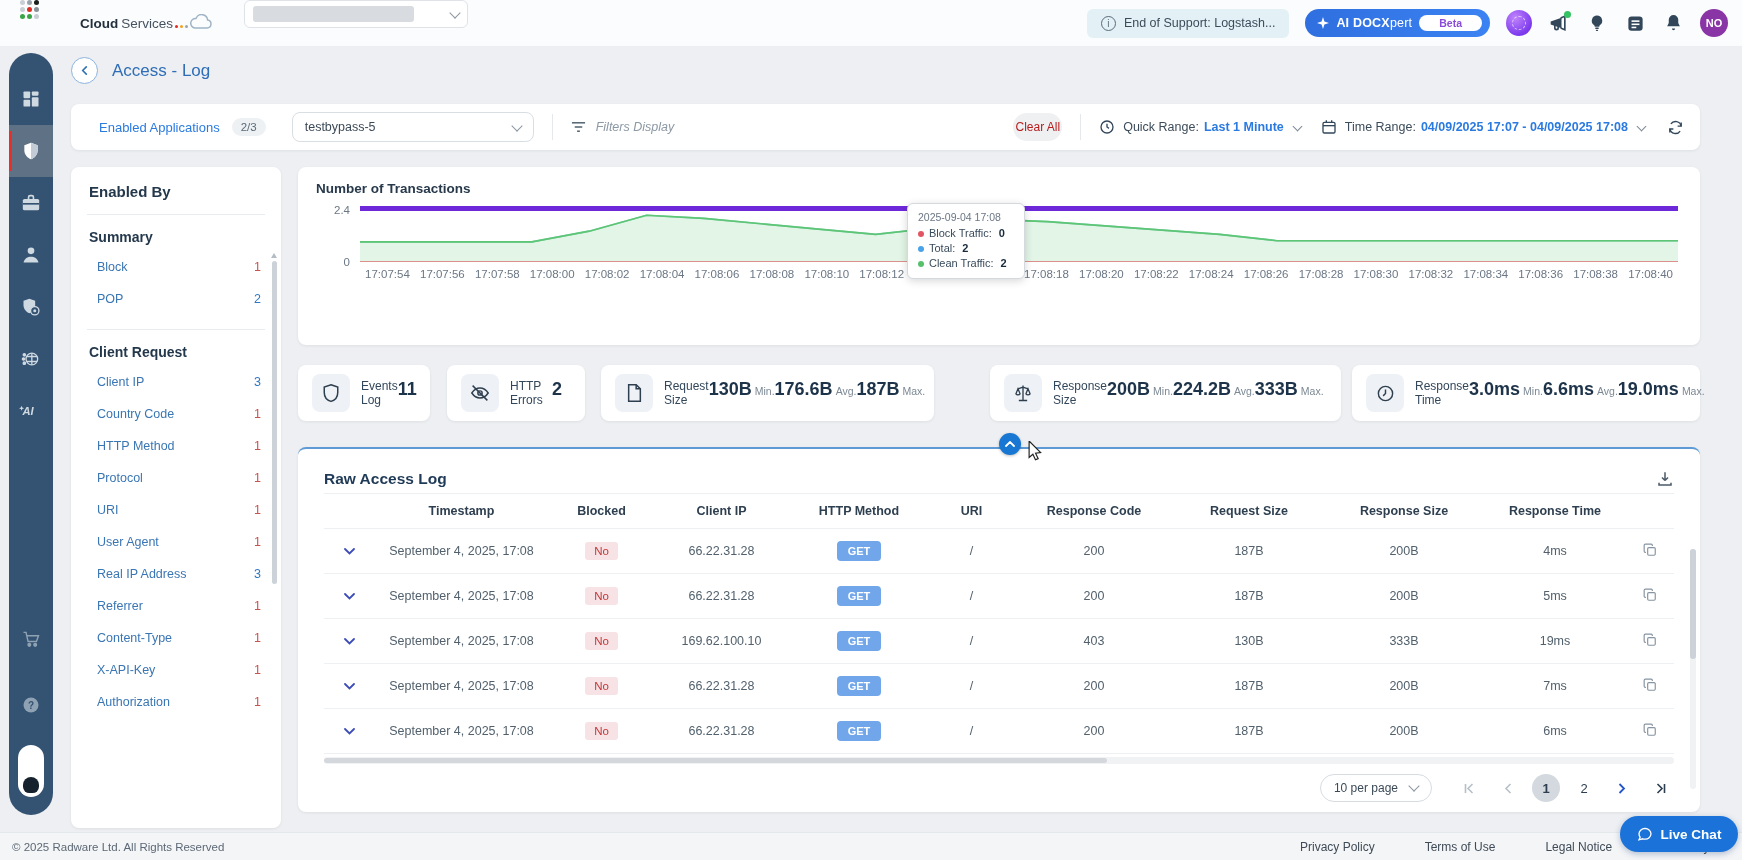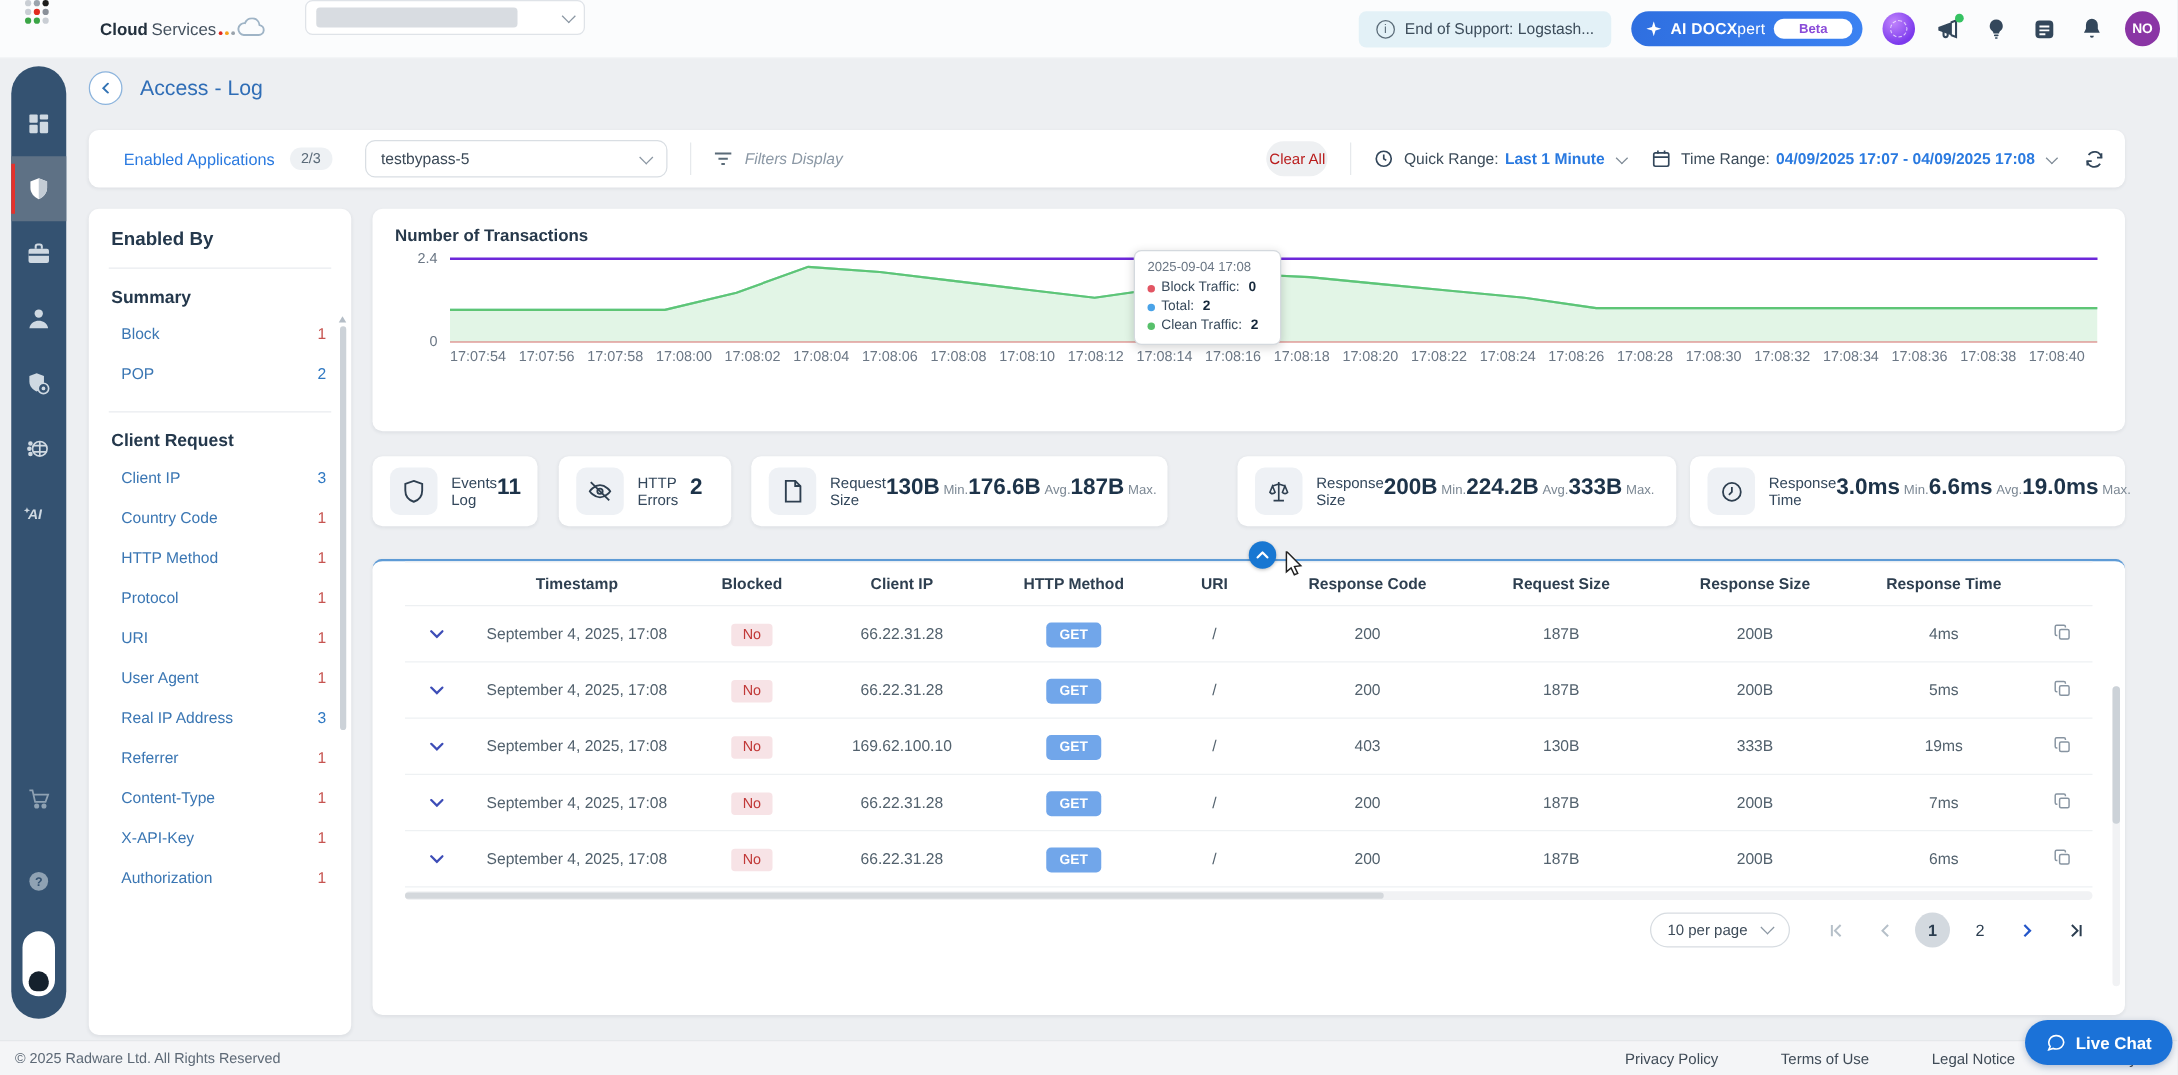--- a/index.html
+++ b/index.html
@@ -64,26 +64,26 @@
   .fsec-title{font-size:14px;font-weight:700;color:#24384c;margin:6px 0 6px}
   .fitem{display:flex;align-items:center;justify-content:space-between;padding:9px 2px 9px 8px;cursor:pointer;font-size:12.5px}
   .flabel{color:#3a76b3}
   .fcount.red{color:#c75450}.fcount.blue{color:#2f78c2}
   .fp-scroll{position:absolute;right:4px;top:86px;bottom:18px;width:6px}
   .fp-scroll .arrow{width:0;height:0;border-left:3px solid transparent;border-right:3px solid transparent;border-bottom:5px solid #b4bdc6;margin:0 auto 3px}
   .fp-thumb{width:5px;border-radius:3px;background:#ccd2d8;height:58%;margin:0 auto}
   
   .chart-card{left:298px;top:167px;width:1402px;height:178px;padding:14px 18px 0}
   .chart-title{font-size:13.5px;font-weight:700;color:#27394b}
-  .chart-area{position:relative;margin:10px 4px 0 44px;height:68px;border-top:2px solid #6d28d9}
+  .chart-area{position:relative;margin:10px 4px 0 44px;height:56px;border-top:5px solid #6d28d9}
   .chart-area svg.plot{position:absolute;inset:0;width:100%;height:100%}
   .ytick{position:absolute;right:calc(100% + 10px);font-size:11.5px;color:#6b7785}
   .ytick.top{top:-7px}.ytick.bottom{bottom:-6px}
   .xaxis{display:grid;grid-template-columns:repeat(24,1fr);margin:6px 4px 0 44px}
-  .xtick{font-size:11.5px;color:#6b7785;text-align:left;white-space:nowrap}
+  .xtick{font-size:11.5px;color:#6b7785;text-align:center;white-space:nowrap}
   .legend{display:flex;justify-content:center;gap:26px;margin-top:12px}
   .legend-item{display:flex;align-items:center;gap:7px;font-size:12px;color:#445566;cursor:pointer}
   .legend-swatch{width:20px;height:3.5px;border-radius:2px}
   .tooltip{position:absolute;left:41.5%;top:-8px;width:118px;background:#fff;border:1px solid #d4d9de;border-radius:6px;box-shadow:0 2px 8px rgba(0,0,0,.16);padding:7px 10px;z-index:6}
   .tt-title{font-size:10.5px;color:#6b7785;margin-bottom:3px}
   .tt-row{display:flex;align-items:center;gap:5px;font-size:11px;color:#394b5c;line-height:15px}
   .tt-dot{width:6px;height:6px;border-radius:50%;flex:0 0 6px}
   .tt-row b{color:#17293c;margin-left:2px}
   
   .stats-row{position:absolute;left:298px;top:365px;width:1402px;height:58px;display:flex}
@@ -554,20 +554,27 @@
 <button class="collapse-btn">
   <svg width="10" height="6" viewBox="0 0 10 6">
       <path d="M1 5l4-4 4 4" fill="none" stroke="#fff" stroke-width="1.8" stroke-linecap="round"></path>
     </svg>
 </button>
 <svg class="mouse-cursor" width="16" height="20" viewBox="0 0 12 17">
     <path d="M1 0v14l3.2-2.7 2.2 4.7 2.3-1-2.2-4.6 4.3-.6z" fill="#fff" stroke="#222" stroke-width="1"></path>
   </svg>
 
 <div class="card table-card">
+  <div class="tc-head">
+    <div class="tc-title">Raw Access Log</div>
+    <svg class="dl-icon" width="18" height="18" viewBox="0 0 24 24" fill="none" stroke="#4a5a68" stroke-width="2">
+        <path d="M12 3v11m0 0l-4-4m4 4l4-4"></path>
+        <path d="M4 17v3h16v-3"></path>
+      </svg>
+  </div>
   <div class="thead">
     <span class="cell c-exp"></span>
     <span class="cell c-ts">Timestamp</span>
     <span class="cell c-blocked">Blocked</span>
     <span class="cell c-ip">Client IP</span>
     <span class="cell c-method">HTTP Method</span>
     <span class="cell c-uri">URI</span>
     <span class="cell c-code">Response Code</span>
     <span class="cell c-req">Request Size</span>
     <span class="cell c-resp">Response Size</span>

